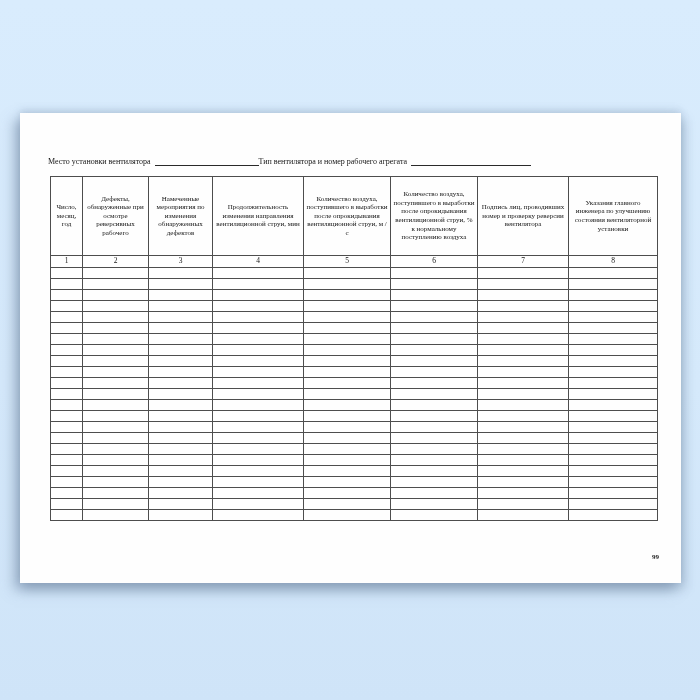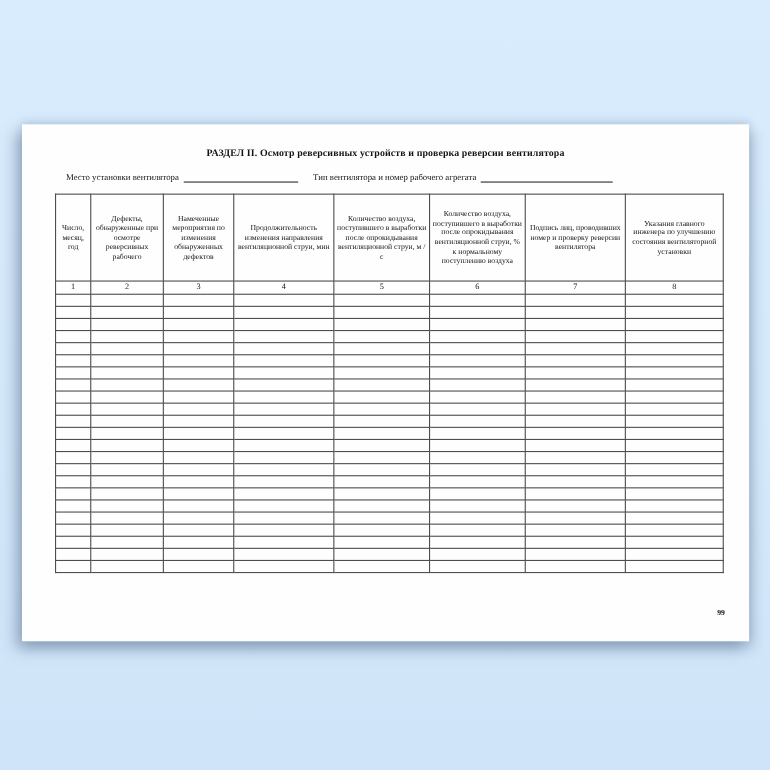--- a/index.html
+++ b/index.html
@@ -12,30 +12,30 @@
   .paper{
     position:absolute;left:20px;top:113px;width:661px;height:470px;
     background:#fefefe;
     box-shadow:-6px 7px 12px rgba(104,126,156,.50),4px 6px 10px rgba(104,126,156,.32),0 -3px 7px rgba(104,126,156,.22);
   }
   .doc-title{
     position:absolute;top:21px;left:0;width:100%;
     text-align:center;font-weight:bold;font-size:9px;letter-spacing:.1px;
   }
   .fields{
-    position:absolute;top:43px;left:40px;right:20px;
+    position:absolute;top:43px;left:28px;right:20px;
     font-size:8px;display:flex;align-items:flex-end;white-space:nowrap;text-align:center;
   }
   .blank-line{
     display:inline-block;border-bottom:1px solid #2a2a2a;height:9px;
     margin-left:4px;
   }
   .blank-left{width:104px;}
   .blank-right{width:120px;}
-  .field-right-label{margin-left:14px;}
+  .field-right-label{}
   .log-table{
     position:absolute;left:30px;top:63px;
     border-collapse:collapse;table-layout:fixed;width:607px;
     font-size:7px;line-height:8.6px;
   }
   .log-table td,.log-table th{
     border:1px solid #4d4d4d;padding:0 2px;text-align:center;
     vertical-align:middle;font-weight:normal;overflow:hidden;
   }
   .log-table thead th.hdr{height:78px;}
@@ -45,21 +45,20 @@
   col.c5{width:87px}col.c6{width:87px}col.c7{width:91px}col.c8{width:89px}
   .page-number{
     position:absolute;top:440px;right:22px;
     font-size:7px;font-weight:bold;text-align:right;
   }
 </style>
 </head>
 <body>
 
 <div class="paper">
-  <div class="doc-title">РАЗДЕЛ II. Осмотр реверсивных устройств и проверка реверсии вентилятора</div>
 
   <div class="fields">
     <span>Место установки вентилятора</span>
     <span class="blank-line blank-left"></span>
     <span class="field-right-label">Тип вентилятора и номер рабочего агрегата</span>
     <span class="blank-line blank-right"></span>
   </div>
 
   <table class="log-table">
     <colgroup>

